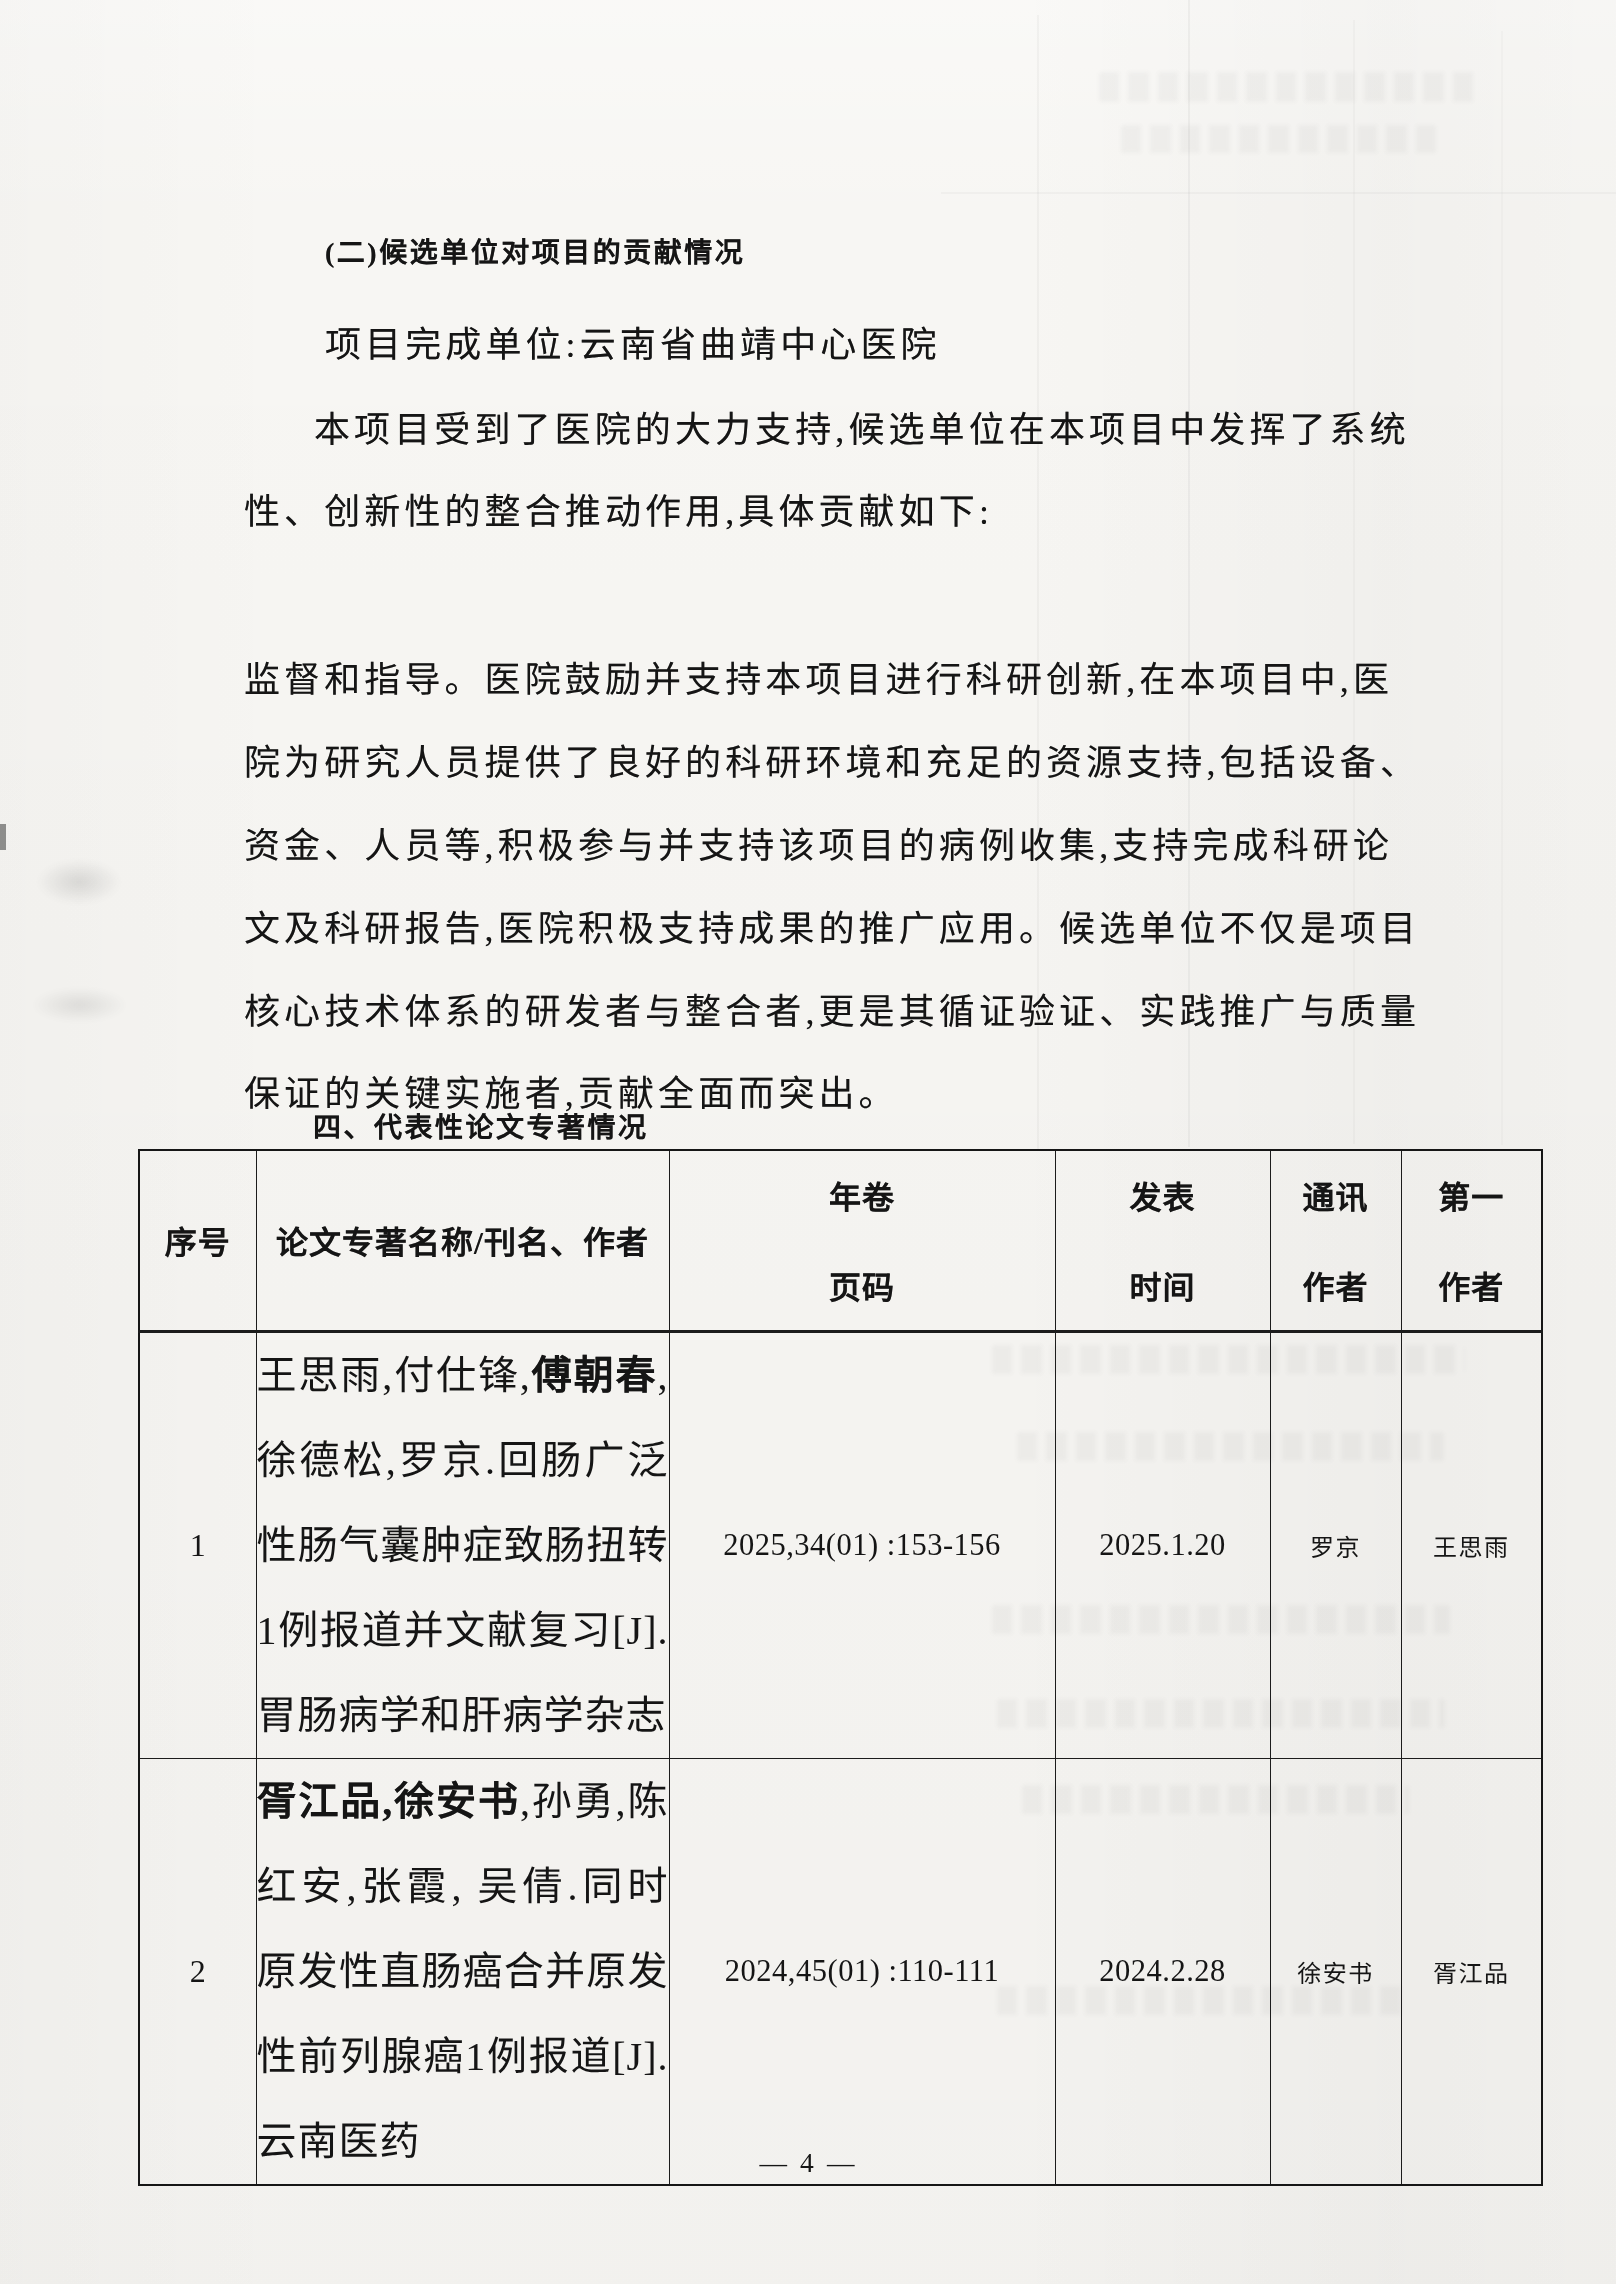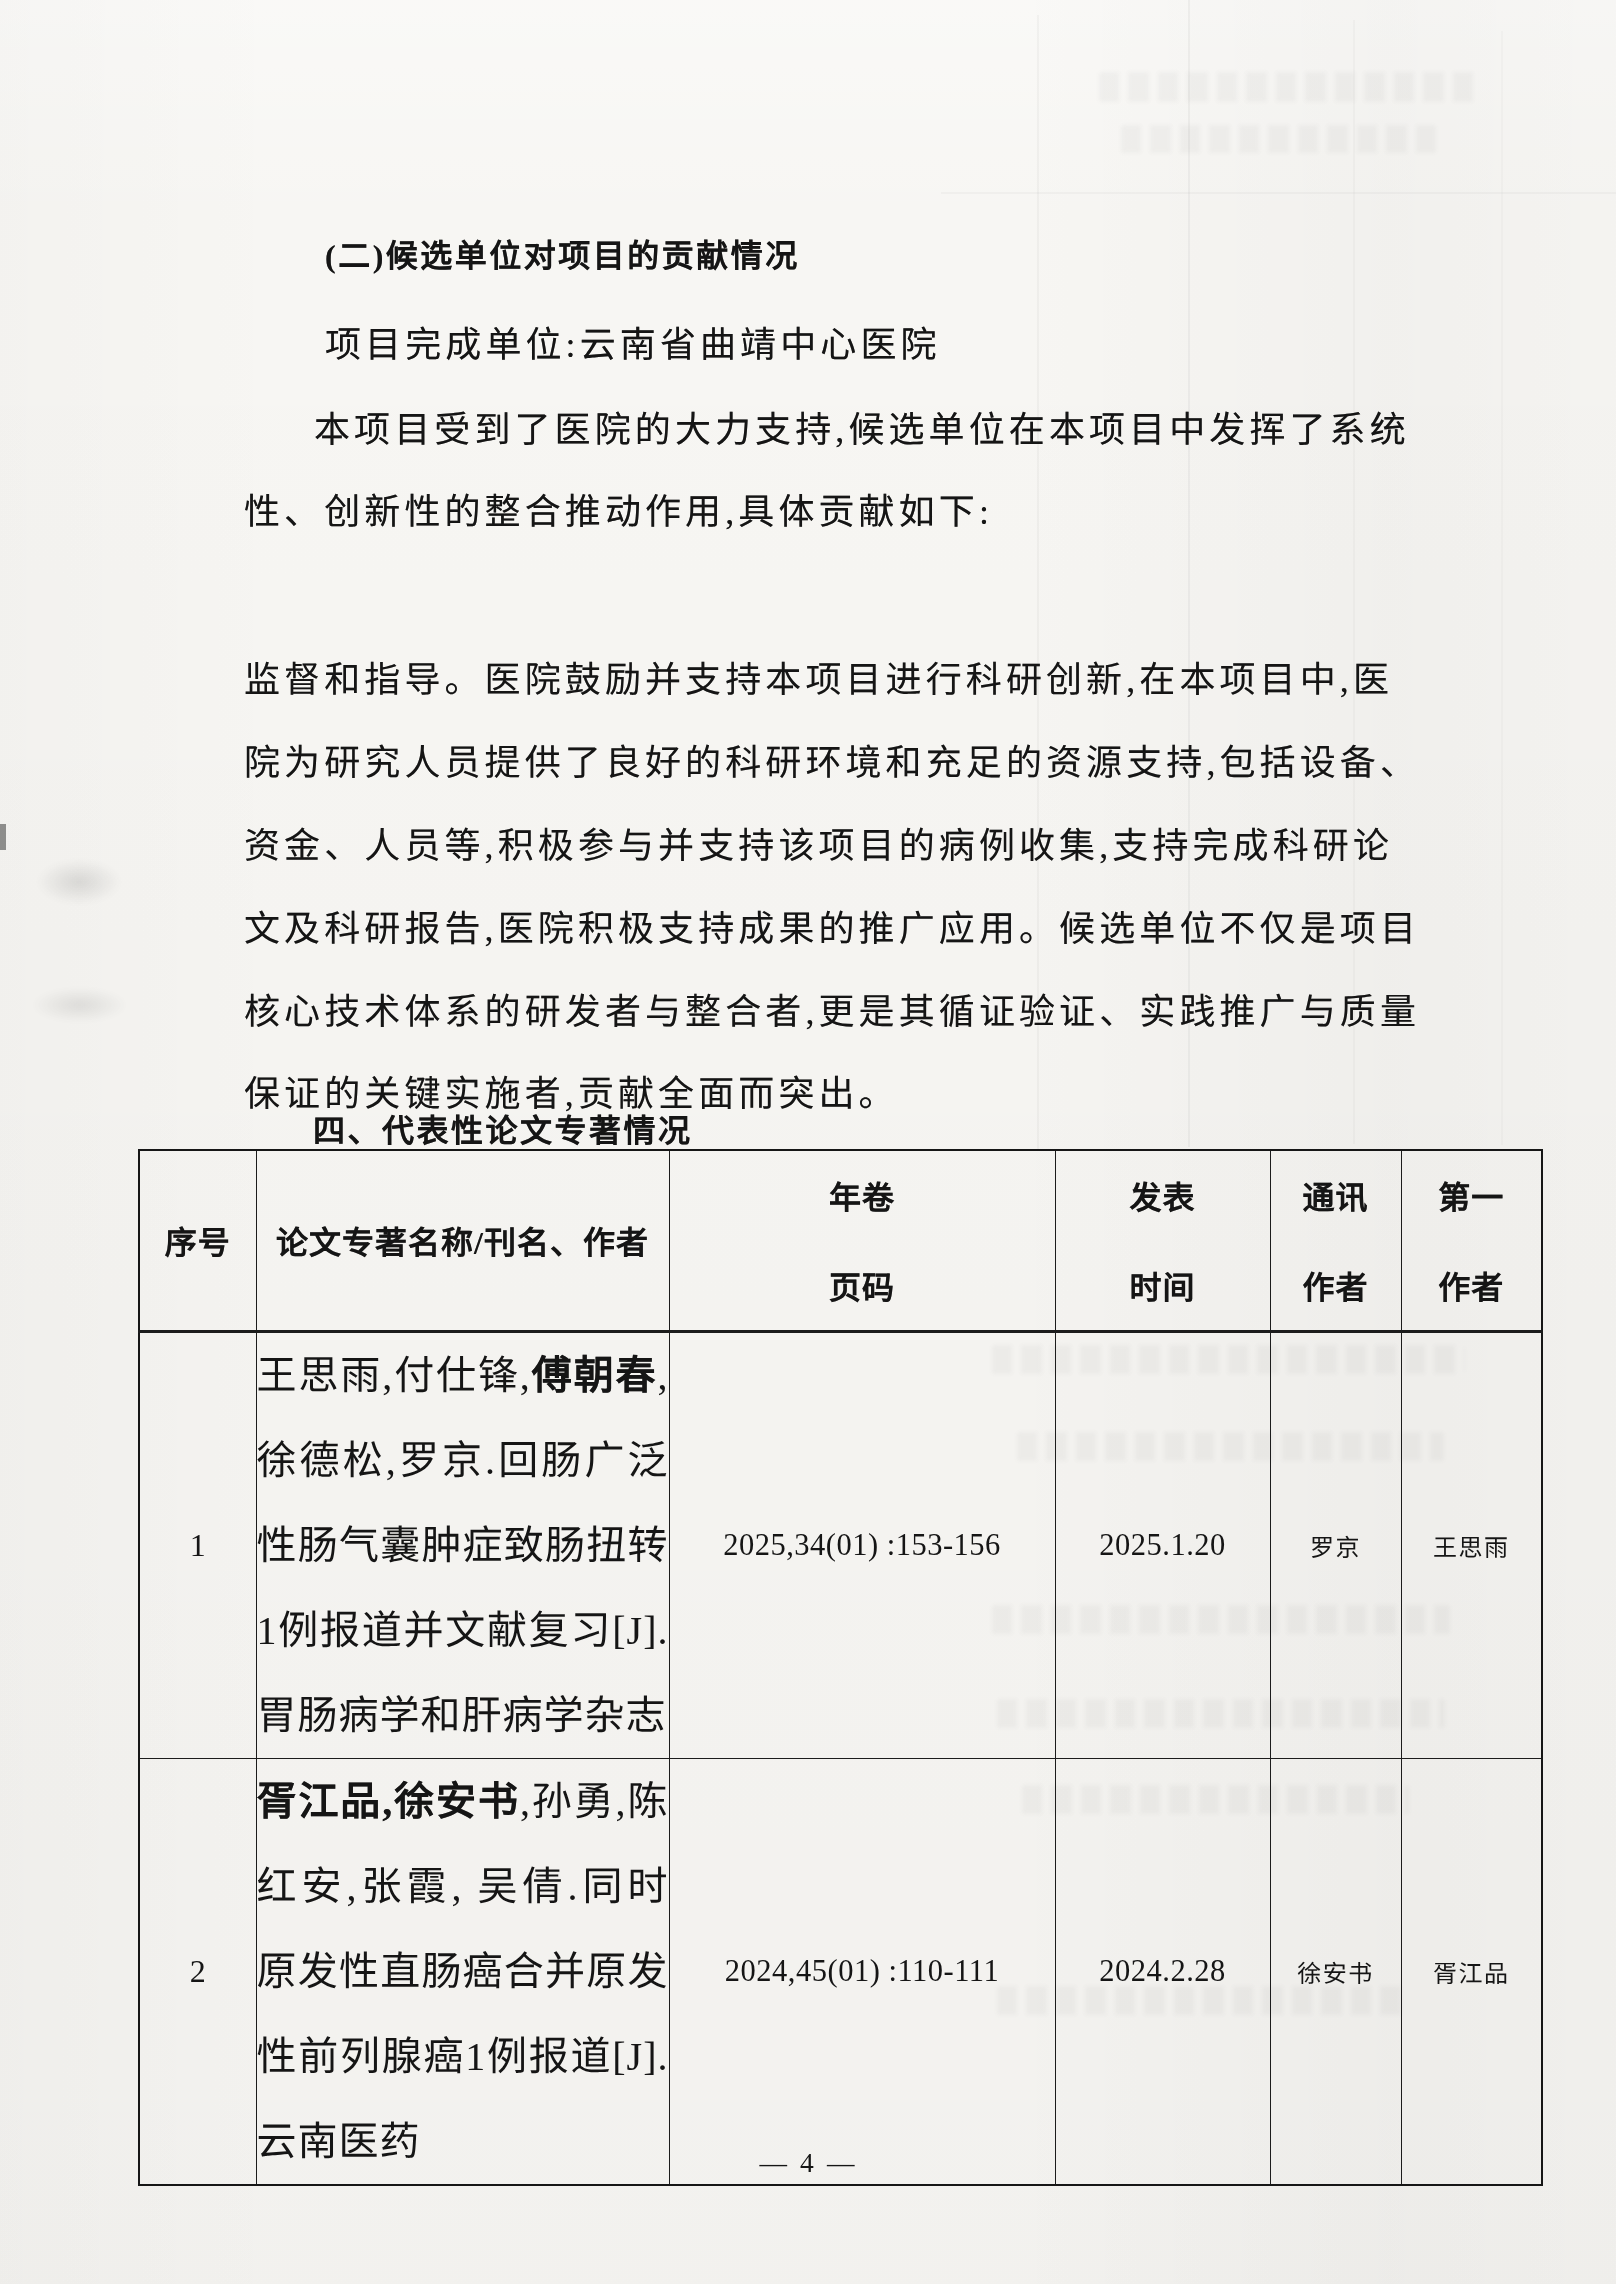--- a/index.html
+++ b/index.html
@@ -16,21 +16,21 @@
   .scan-tone{
     position:absolute;left:0;top:0;right:0;bottom:0;
     background:
       linear-gradient(90deg, rgba(0,0,0,0.015) 0%, rgba(0,0,0,0) 18%, rgba(0,0,0,0) 62%, rgba(0,0,0,0.022) 86%, rgba(0,0,0,0.012) 100%),
       linear-gradient(180deg, rgba(255,255,255,0.35) 0%, rgba(0,0,0,0) 10%, rgba(0,0,0,0.012) 55%, rgba(0,0,0,0.02) 100%);
     pointer-events:none;
   }
   .line{position:absolute;white-space:nowrap;}
   .heading{
     font-weight:700;
-    font-size:32px;
+    font-size:28px;
     letter-spacing:2.5px;
     text-shadow:0 0 0.5px rgba(0,0,0,0.55);
   }
   .boldline{
     font-weight:400;
     font-size:36px;
     letter-spacing:4.1px;
     text-shadow:0 0 0.5px rgba(0,0,0,0.5);
   }
   .bodyline{

